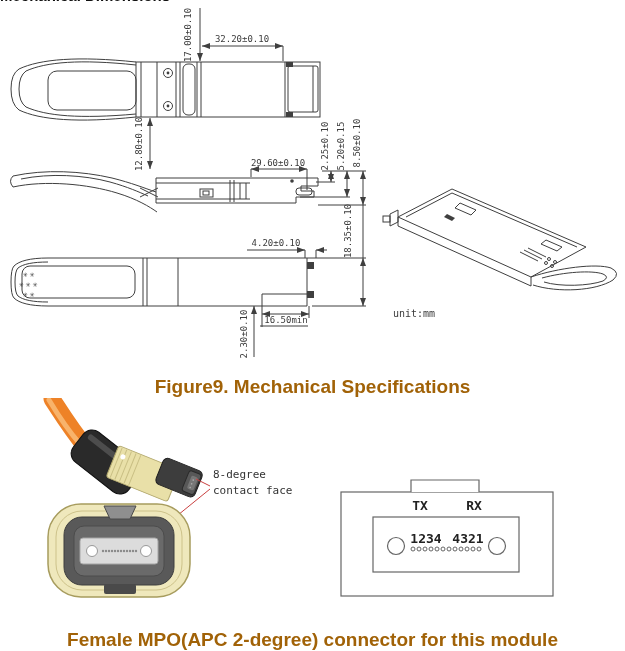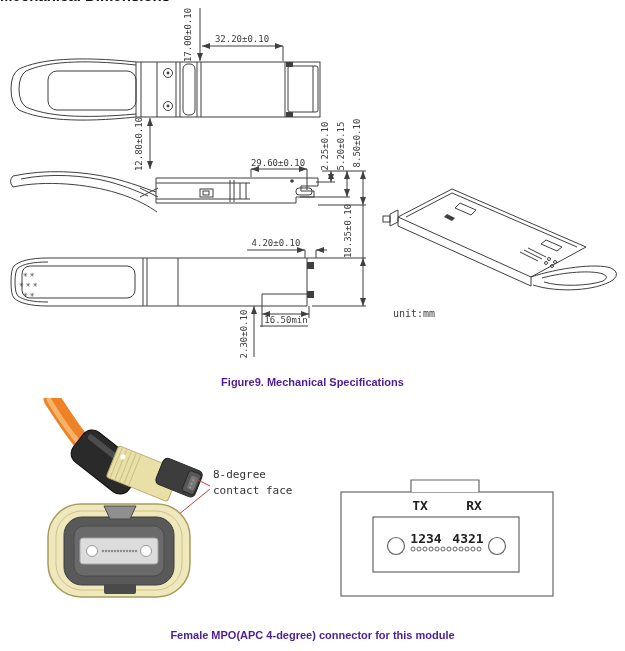--- a/index.html
+++ b/index.html
@@ -17,21 +17,21 @@
     font-family:"DejaVu Sans Mono","Liberation Mono",monospace;
     fill:#3b3b3b;stroke:none;
   }
   .dimtxt{font-size:9px;}
   .marktxt{font-size:8px;letter-spacing:2px;}
   .unittxt{font-size:10px;}
   .annotxt{font-size:11px;fill:#333;}
   .porttxt{font-size:13px;font-weight:700;fill:#222;}
   .caption{
     position:absolute;left:0;width:625px;text-align:center;
-    font-size:11px;font-weight:bold;color:#4c1d95;
+    font-size:19px;font-weight:bold;color:#a16207;
   }
   .fig-caption{top:376px;}
   .bot-caption{top:629px;}
   .lines{stroke:#3f3f3f;stroke-width:1;fill:none;}
   .fills{fill:#3f3f3f;stroke:none;}
 </style>
 </head>
 <body>
 
 <div class="page">
@@ -245,15 +245,15 @@
         <circle cx="443" cy="549" r="2"></circle>
       <circle cx="449" cy="549" r="2"></circle>
         <circle cx="455" cy="549" r="2"></circle>
         <circle cx="461" cy="549" r="2"></circle>
       <circle cx="467" cy="549" r="2"></circle>
         <circle cx="473" cy="549" r="2"></circle>
         <circle cx="479" cy="549" r="2"></circle>
     </g>
   </svg>
 
-  <div class="caption bot-caption">Female MPO(APC 4-degree) connector for this module</div>
+  <div class="caption bot-caption">Female MPO(APC 2-degree) connector for this module</div>
 
 </div>
 
 </body></html>

